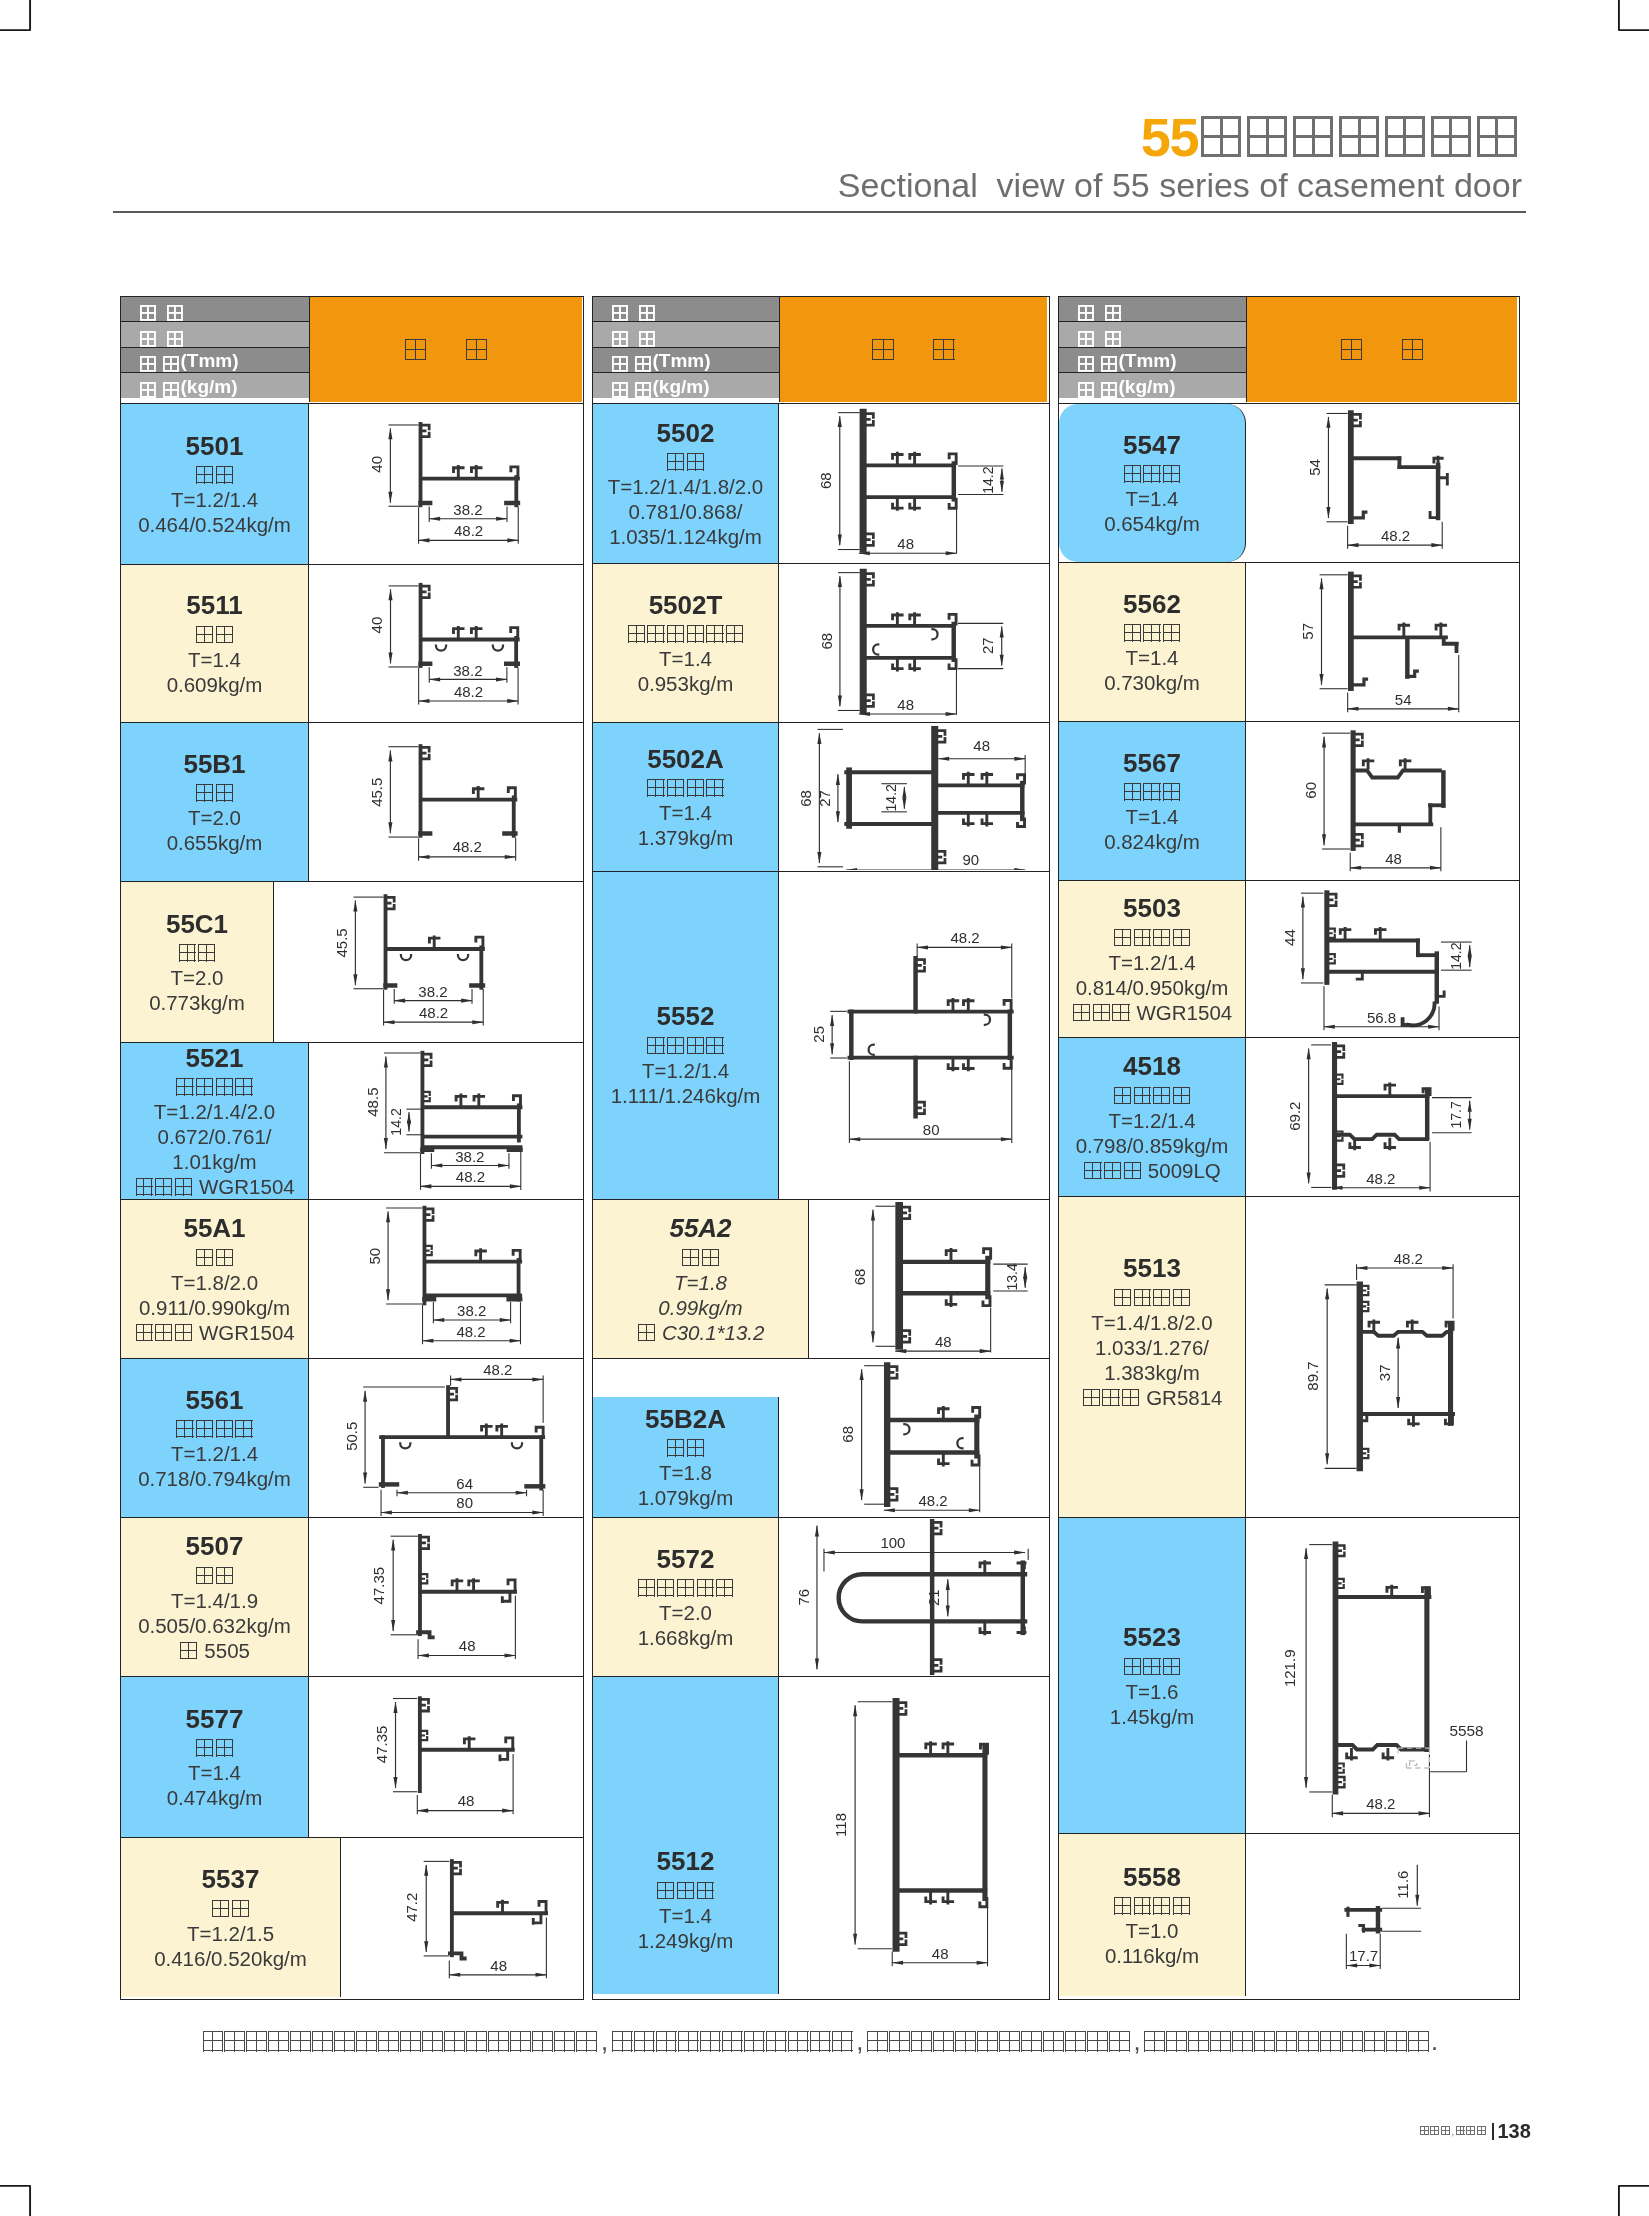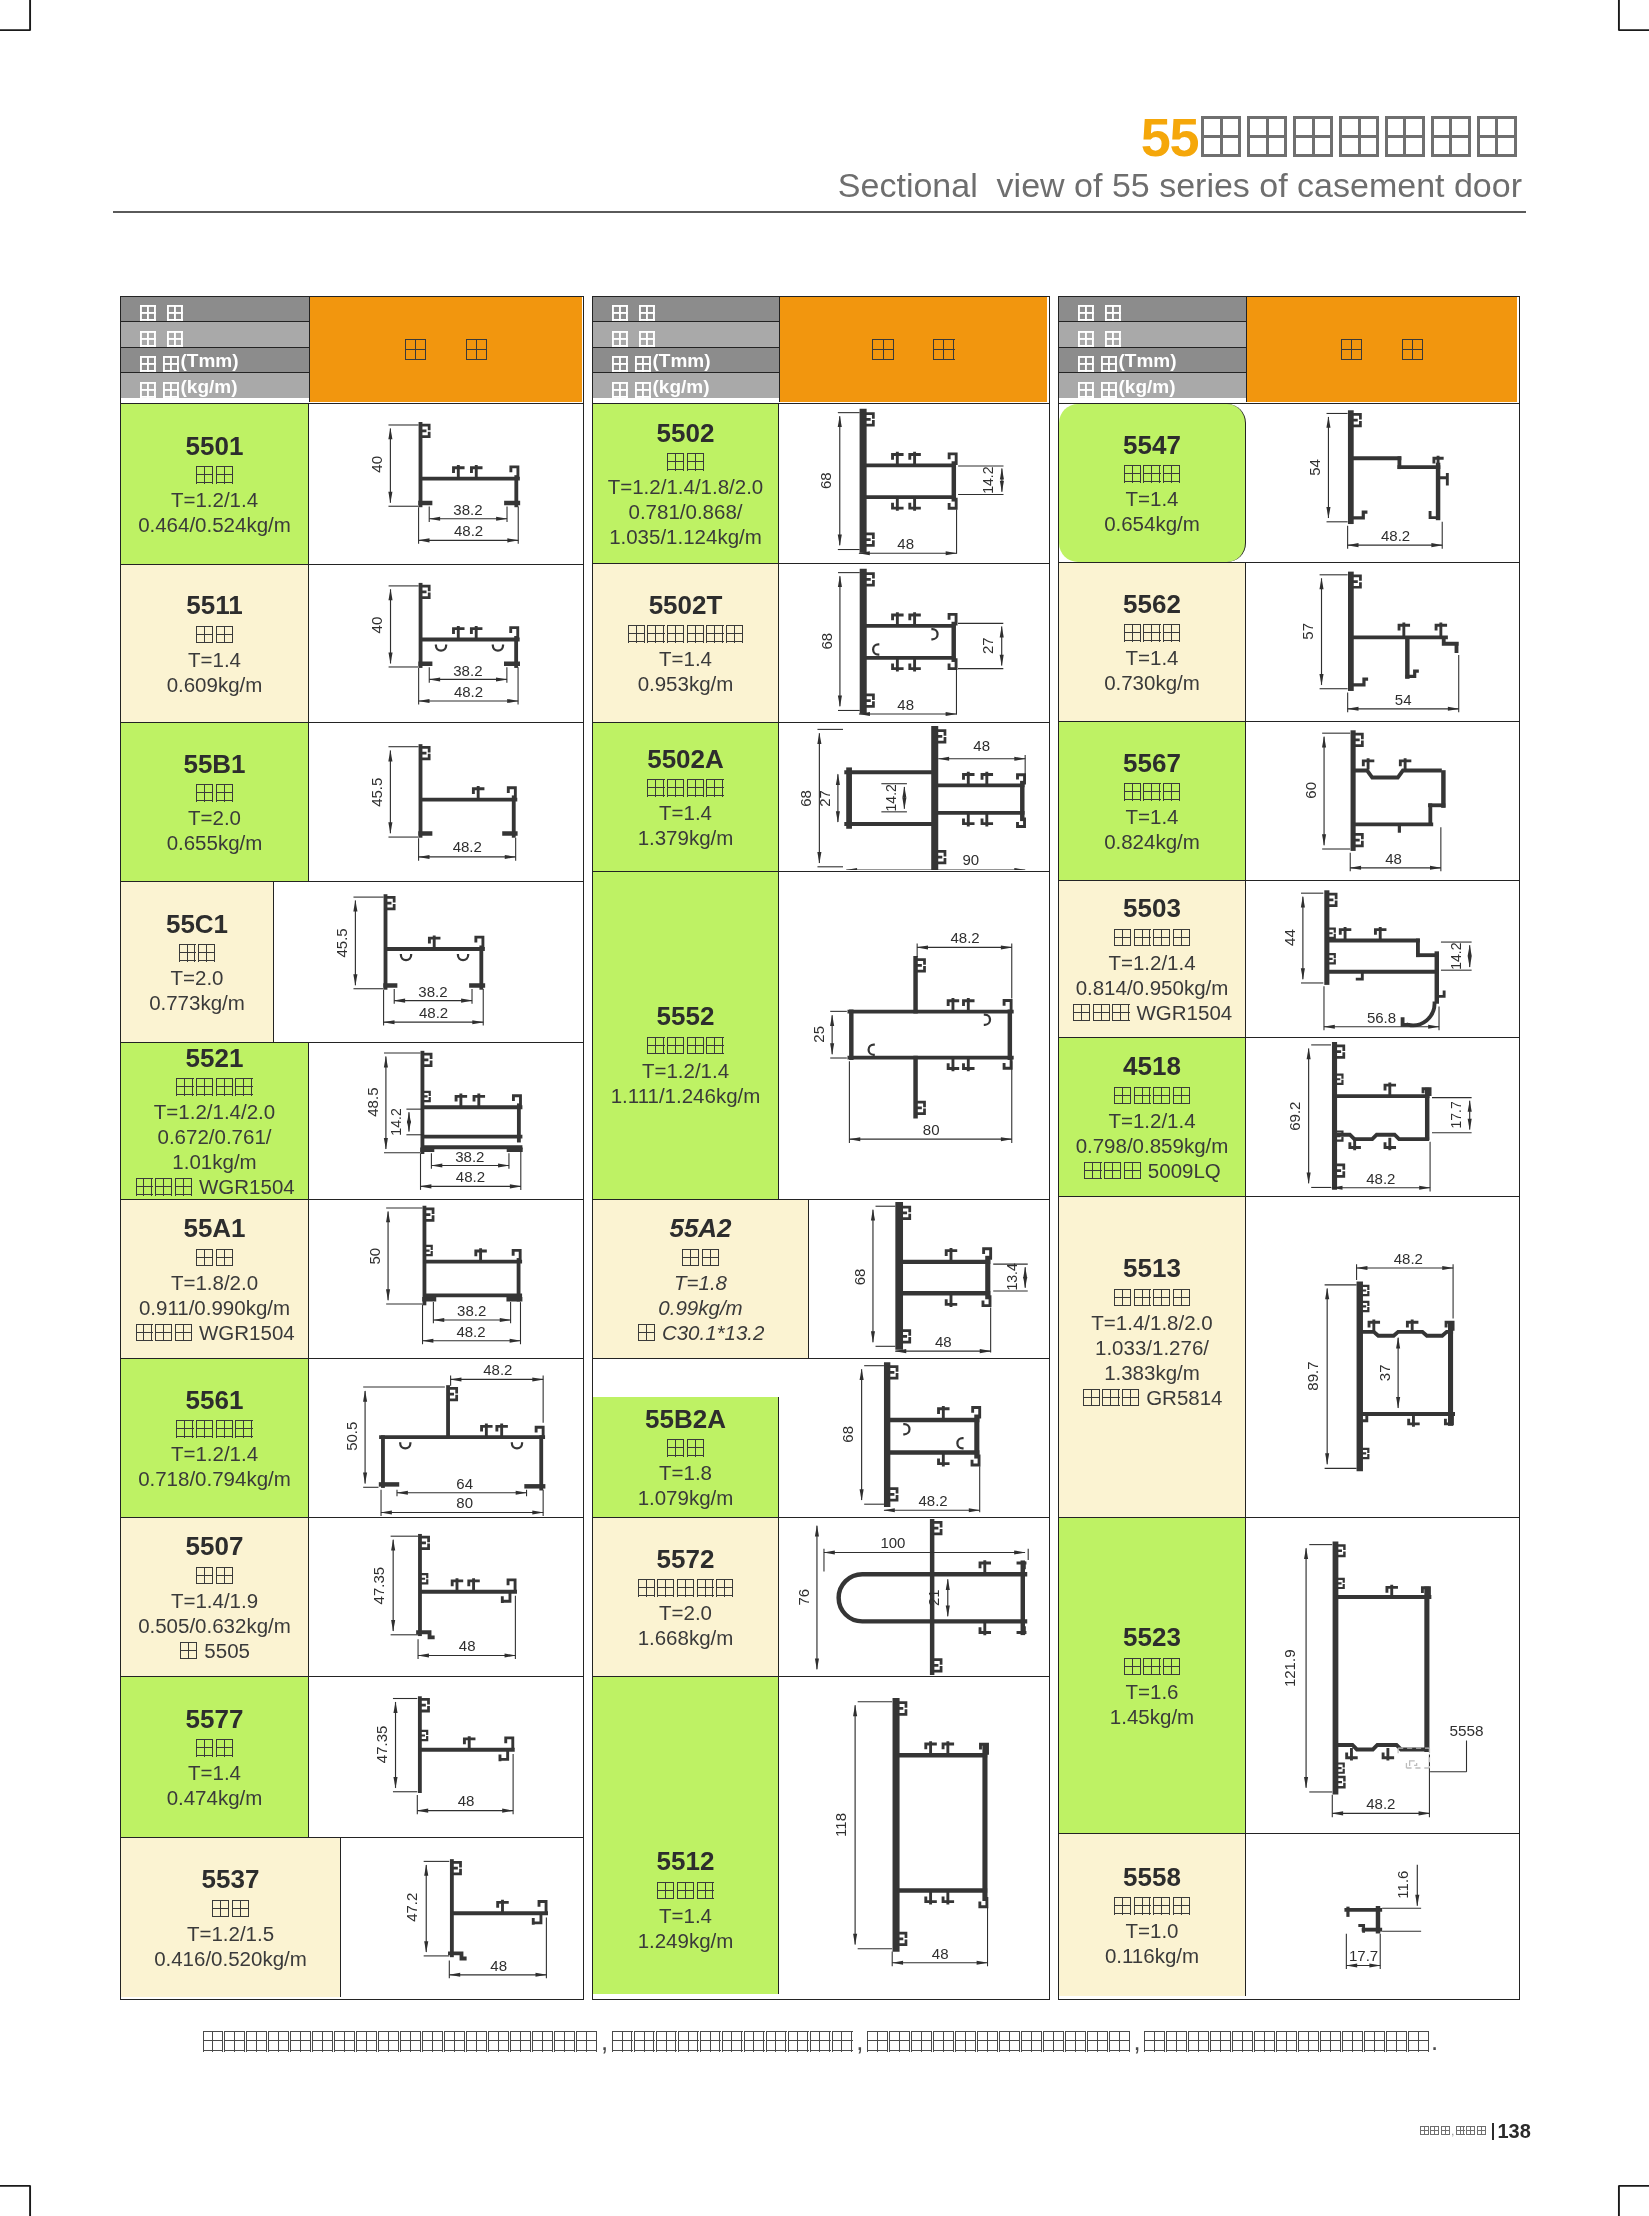--- a/index.html
+++ b/index.html
@@ -18,21 +18,21 @@
 .cjt{--c:#6f6f6f;--t:3.2px;width:0.88em;height:0.88em;}
 .cjl{--c:#4a4a4a;width:0.82em;height:0.82em;margin:0 0.02em;}
 .tbl{position:absolute;top:296px;border:1.9px solid #232323;box-sizing:border-box;background:#fff;}
 .hlab{box-sizing:border-box;color:#fff;font-weight:bold;font-size:19px;padding-left:18px;display:flex;align-items:flex-end;}
 .drow{display:flex;border-bottom:1.9px solid #232323;box-sizing:border-box;}
 .drow:last-child{border-bottom:none;}
 .lcell{box-sizing:border-box;border-right:1.9px solid #232323;display:flex;flex-direction:column;
  justify-content:center;align-items:center;text-align:center;color:#3a3a3a;font-size:20.5px;line-height:25px;overflow:hidden;}
 .lcell .code{font-weight:bold;font-size:26px;color:#2d2d2d;line-height:30px;margin-bottom:1.9px;}
 .dcell{position:relative;background:#fff;flex:1;overflow:hidden;}
-.gray{background:#bef264;}
+.gray{background:#7dd3fc;}
 .yel{background:#fbf3d2;}
 svg{position:absolute;left:0;top:0;}
 svg text{font-family:"Liberation Sans",sans-serif;fill:#2f2f2f;}
 
 </style></head><body>
 
 <svg class="abs" style="left:0;top:0" width="38" height="38" viewBox="0 0 60 60">
     <path d="M0,47.5 H48 M47.5,0 V48" stroke="#1a1a1a" stroke-width="3" fill="none"></path>
   </svg>
 

